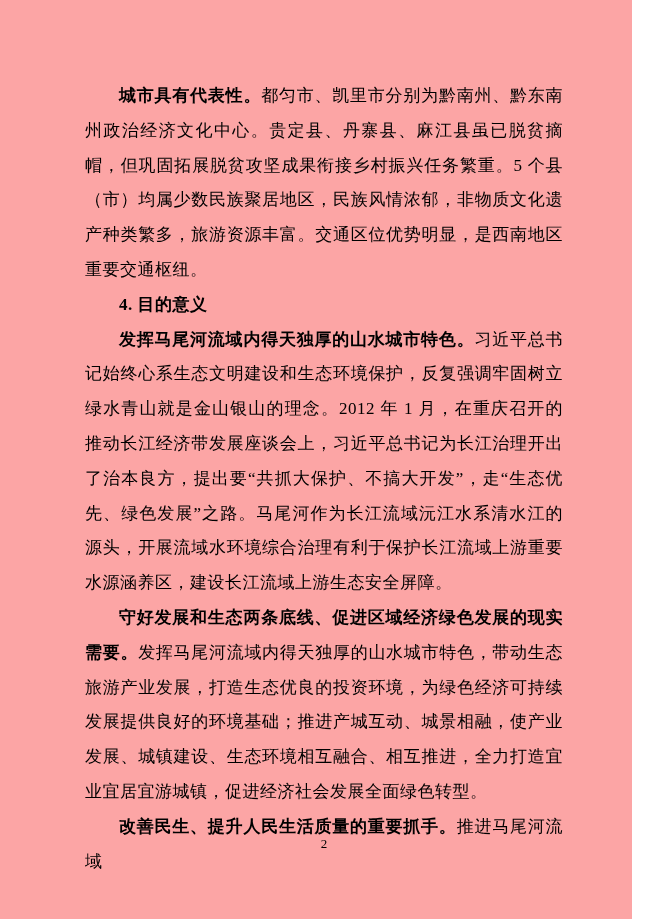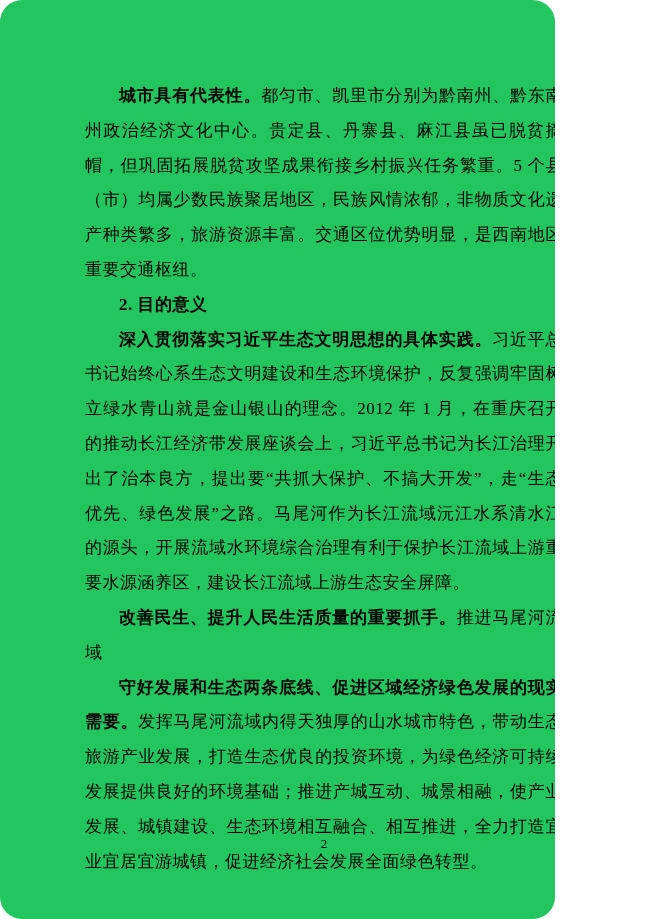--- a/index.html
+++ b/index.html
@@ -3,27 +3,26 @@
 <meta charset="utf-8">
 <style>
   * { box-sizing: border-box; }
   html, body {
     margin: 0;
     padding: 0;
     background: #ffffff;
   }
   .page {
     position: relative;
-    width: 555px;
+    width: 632px;
     height: 919px;
-    background: #22c55e;
+    background: #fca5a5;
     overflow: hidden;
     font-family: "Liberation Serif", "DejaVu Serif", serif;
     color: #000000;
-    border-radius: 22px;
   }
   .content {
     position: absolute;
     left: 85px;
     top: 79px;
     width: 478px;
     font-size: 17px;
     line-height: 34.8px;
     letter-spacing: 0.5px;
     text-align: justify;
@@ -53,24 +52,24 @@
   }
 </style>
 </head>
 <body>
 
 <div class="page">
   <div class="content">
 
     <p><span class="lead">城市具有代表性。</span><span>都匀市、凯里市分别为黔南州、黔东南州政治经济文化中心。贵定县、丹寨县、麻江县虽已脱贫摘帽，但巩固拓展脱贫攻坚成果衔接乡村振兴任务繁重。5 个县（市）均属少数民族聚居地区，民族风情浓郁，非物质文化遗产种类繁多，旅游资源丰富。交通区位优势明显，是西南地区重要交通枢纽。</span></p>
 
-    <p class="heading">2. 目的意义</p>
+    <p class="heading">4. 目的意义</p>
 
-    <p><span class="lead">深入贯彻落实习近平生态文明思想的具体实践。</span><span>习近平总书记始终心系生态文明建设和生态环境保护，反复强调牢固树立绿水青山就是金山银山的理念。2012 年 1 月，在重庆召开的推动长江经济带发展座谈会上，习近平总书记为长江治理开出了治本良方，提出要“共抓大保护、不搞大开发”，走“生态优先、绿色发展”之路。马尾河作为长江流域沅江水系清水江的源头，开展流域水环境综合治理有利于保护长江流域上游重要水源涵养区，建设长江流域上游生态安全屏障。</span></p>
+    <p><span class="lead">发挥马尾河流域内得天独厚的山水城市特色。</span><span>习近平总书记始终心系生态文明建设和生态环境保护，反复强调牢固树立绿水青山就是金山银山的理念。2012 年 1 月，在重庆召开的推动长江经济带发展座谈会上，习近平总书记为长江治理开出了治本良方，提出要“共抓大保护、不搞大开发”，走“生态优先、绿色发展”之路。马尾河作为长江流域沅江水系清水江的源头，开展流域水环境综合治理有利于保护长江流域上游重要水源涵养区，建设长江流域上游生态安全屏障。</span></p>
+
+    <p><span class="lead">守好发展和生态两条底线、促进区域经济绿色发展的现实需要。</span><span>发挥马尾河流域内得天独厚的山水城市特色，带动生态旅游产业发展，打造生态优良的投资环境，为绿色经济可持续发展提供良好的环境基础；推进产城互动、城景相融，使产业发展、城镇建设、生态环境相互融合、相互推进，全力打造宜业宜居宜游城镇，促进经济社会发展全面绿色转型。</span></p>
 
     <p><span class="lead">改善民生、提升人民生活质量的重要抓手。</span><span>推进马尾河流域</span></p>
-
-    <p><span class="lead">守好发展和生态两条底线、促进区域经济绿色发展的现实需要。</span><span>发挥马尾河流域内得天独厚的山水城市特色，带动生态旅游产业发展，打造生态优良的投资环境，为绿色经济可持续发展提供良好的环境基础；推进产城互动、城景相融，使产业发展、城镇建设、生态环境相互融合、相互推进，全力打造宜业宜居宜游城镇，促进经济社会发展全面绿色转型。</span></p>
 
   </div>
 
   <div class="page-number">2</div>
 </div>
 
 </body></html>

